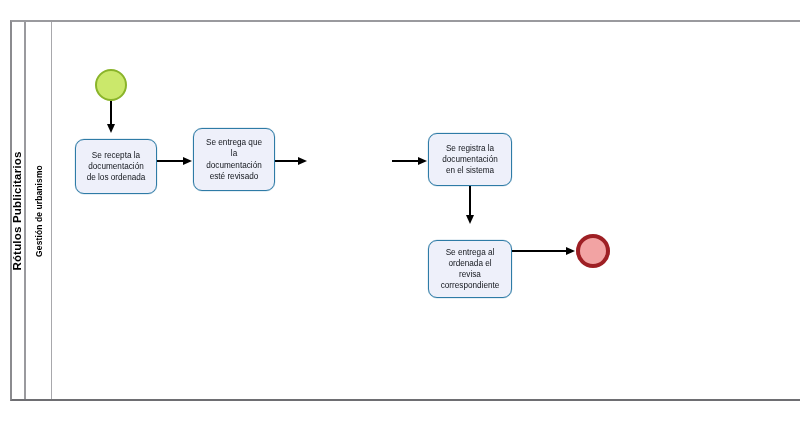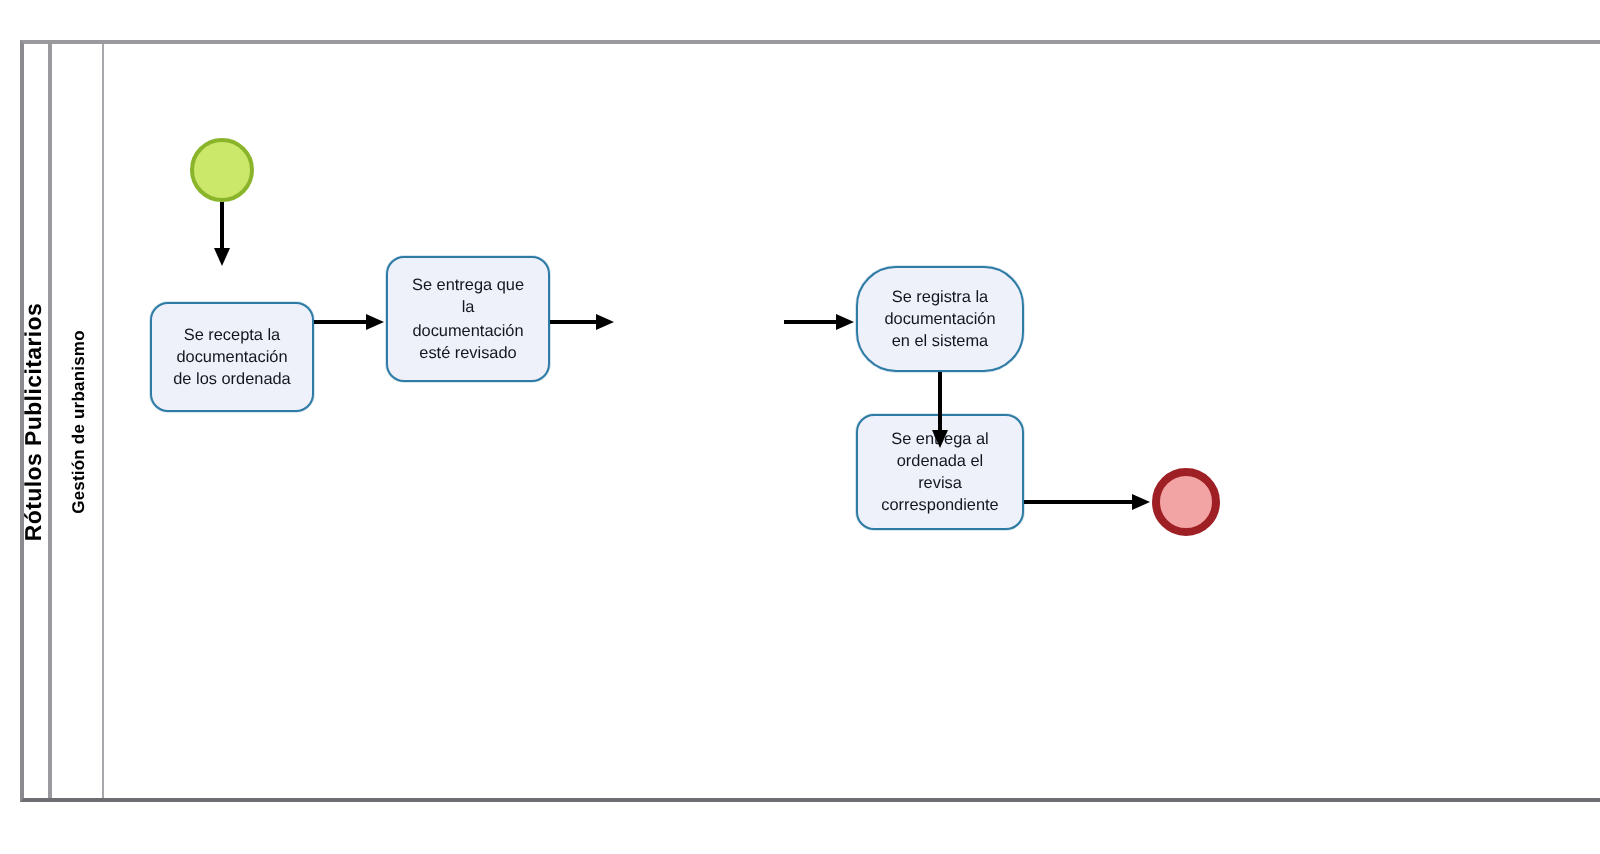--- a/index.html
+++ b/index.html
@@ -171,47 +171,47 @@
       </div>
       <div class="lane-body"></div>
     </div>
 
   </div>
 
   <div class="event event-start" style="left:95px; top:69px; width:32px; height:32px;"></div>
 
   <div class="event event-end" style="left:576px; top:234px; width:34px; height:34px;"></div>
 
-  <div class="task" style="left:75px; top:151px; width:82px; height:55px;">
+  <div class="task" style="left:75px; top:139px; width:82px; height:55px;">
     <div>
       <span>Se recepta la</span>
       <span>documentación</span>
       <span>de los ordenada</span>
     </div>
   </div>
 
   <div class="task" style="left:193px; top:128px; width:82px; height:63px;">
     <div>
       <span>Se entrega que</span>
       <span>la</span>
       <span>documentación</span>
       <span>esté revisado</span>
     </div>
   </div>
 
 
-  <div class="task" style="left:428px; top:133px; width:84px; height:53px;border-radius:20px;">
+  <div class="task" style="left:428px; top:133px; width:84px; height:53px;">
     <div>
       <span>Se registra la</span>
       <span>documentación</span>
       <span>en el sistema</span>
     </div>
   </div>
 
-  <div class="task" style="left:428px; top:207px; width:84px; height:58px;">
+  <div class="task" style="left:428px; top:240px; width:84px; height:58px;">
     <div>
       <span>Se entrega al</span>
       <span>ordenada el</span>
       <span>revisa</span>
       <span>correspondiente</span>
     </div>
   </div>
 
   <div class="conn conn-v" style="left:110.3px; top:101px; height:24px;"></div>
   <div class="arrowhead arrow-down" style="left:106.5px; top:124px;"></div>

